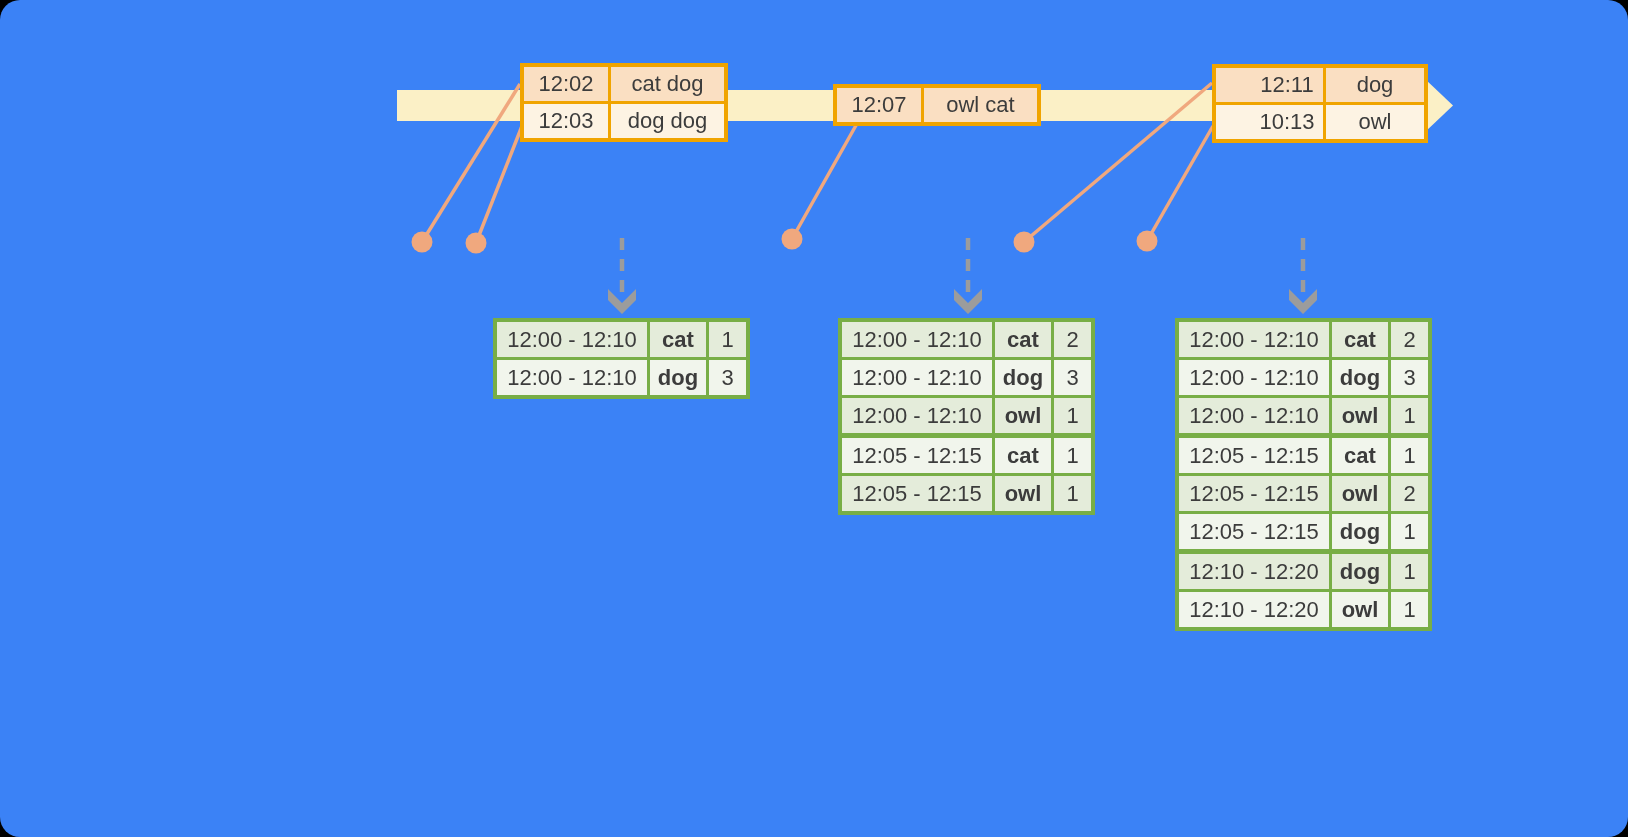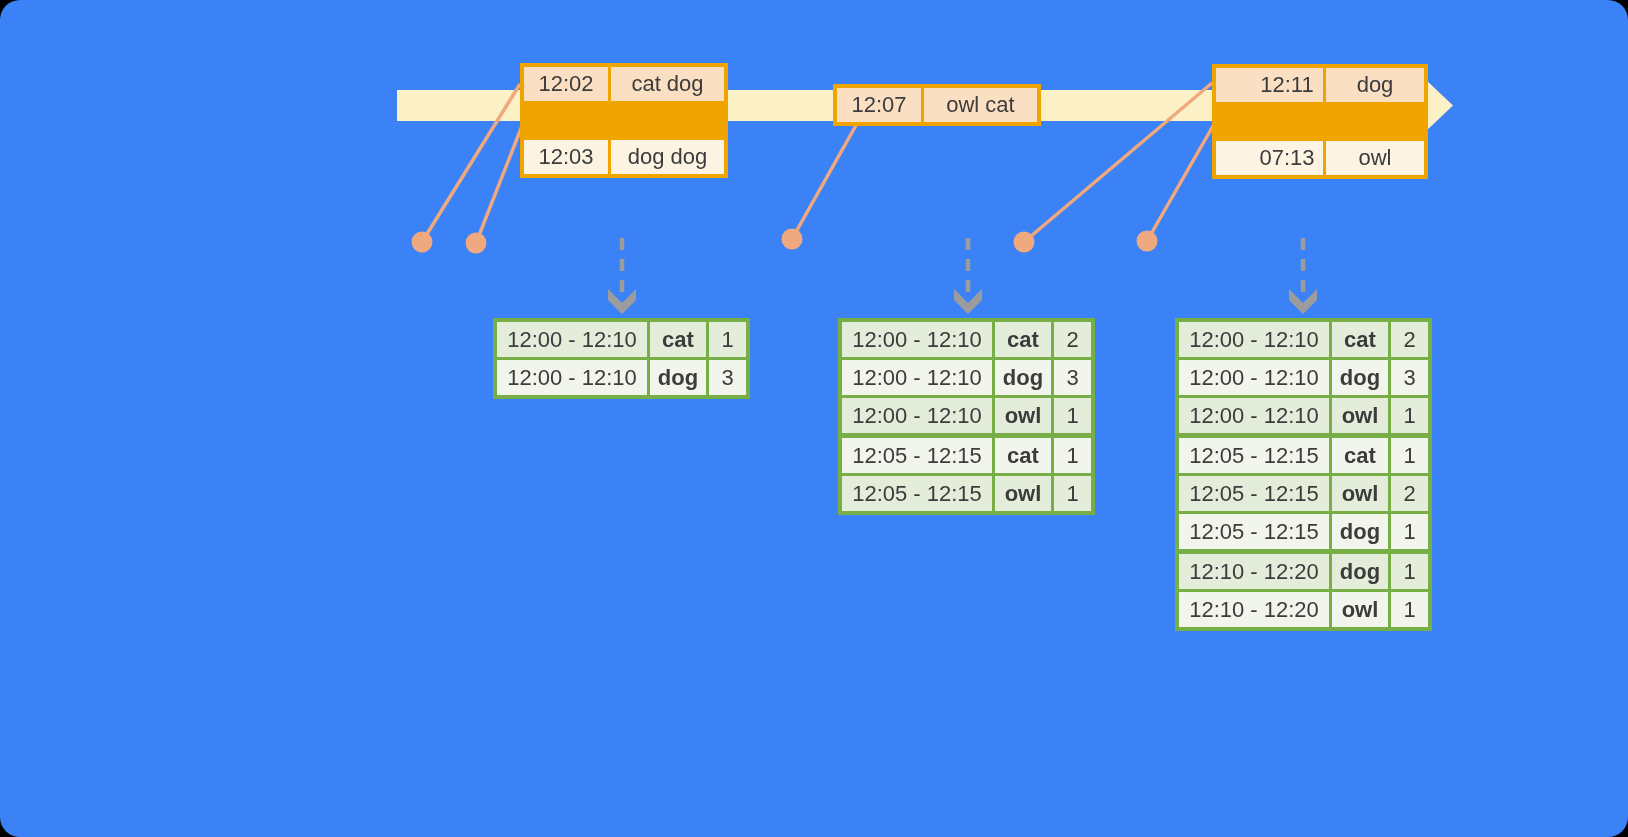--- a/index.html
+++ b/index.html
@@ -19,21 +19,21 @@
   .cell{
     display:flex;align-items:center;justify-content:center;
     font-size:22px;color:var(--ink);line-height:1;
   }
   .event-table .cell{height:34px;}
   .c-time{width:84px;}
   .c-words{width:113px;}
   #event-2 .c-time{width:72px;padding-left:35px;}
   #event-2 .c-words{width:98px;}
   .e-dark{background:var(--event-row-dark);}
-  .e-light{background:var(--event-row-light);margin-top:36px;}
+  .e-light{background:var(--event-row-light);}
 
   
   .result-table{
     position:absolute;display:flex;flex-direction:column;gap:5px;padding:4px;
     background:var(--result-border);
   }
   .result-group{display:flex;flex-direction:column;gap:3px;}
   .result-row{display:flex;gap:3px;}
   .result-table .cell{height:35px;}
   .rc-window{width:150px;text-align:center;}
@@ -100,21 +100,21 @@
         <div class="cell c-time e-dark">12:07</div>
         <div class="cell c-words e-dark">owl cat</div>
       </div>
     </div>
   <div class="event-table" id="event-2">
       <div class="event-row">
         <div class="cell c-time e-dark">12:11</div>
         <div class="cell c-words e-dark">dog</div>
       </div>
       <div class="event-row">
-        <div class="cell c-time e-light">07:13</div>
+        <div class="cell c-time e-light">10:13</div>
         <div class="cell c-words e-light">owl</div>
       </div>
     </div>
 
   <div class="result-table" id="result-0">
       <div class="result-group">
         <div class="result-row">
           <div class="cell rc-window r-dark">12:00 - 12:10</div>
           <div class="cell rc-word r-dark">cat</div>
           <div class="cell rc-count r-dark">1</div>

